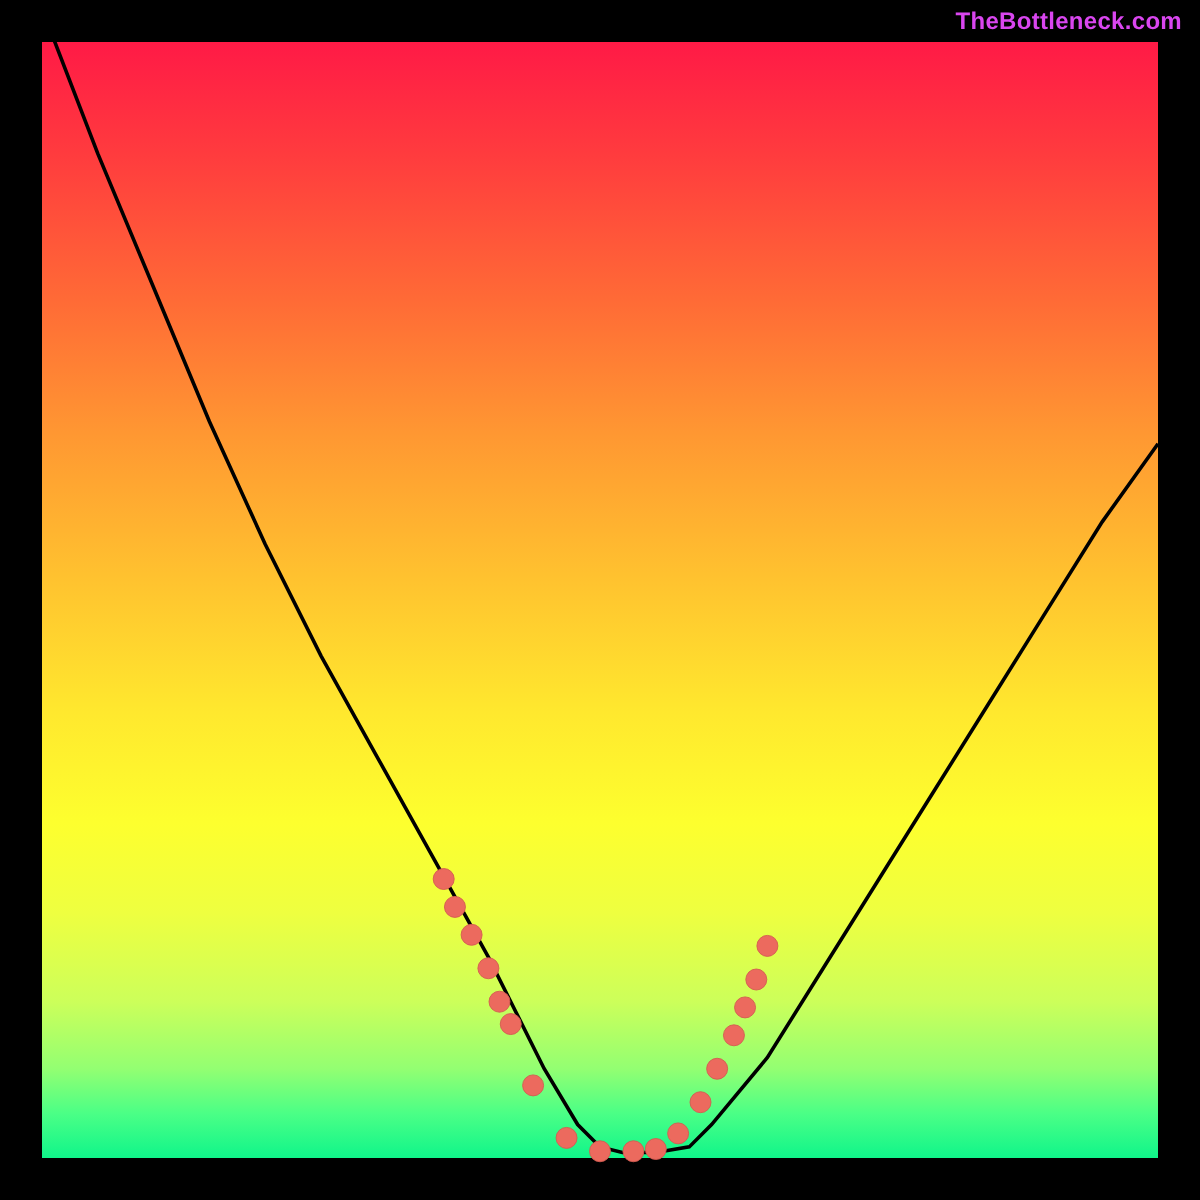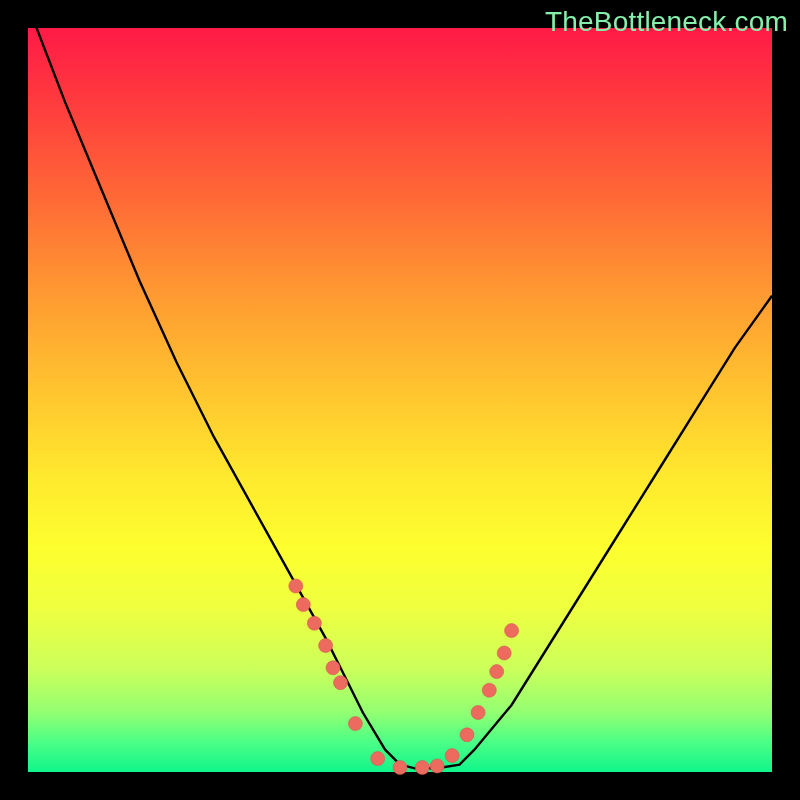--- a/index.html
+++ b/index.html
@@ -14,23 +14,23 @@
   .frame {
     position: relative;
     width: 800px;
     height: 800px;
     background: #000;
   }
   .watermark {
     position: absolute;
     top: 6px;
     right: 12px;
-    color: #86efac;
-    font-size: 28px;
-    font-weight: 400;
+    color: #d946ef;
+    font-size: 16px;
+    font-weight: 700;
     letter-spacing: 0.2px;
     z-index: 5;
   }
   .plot-area {
     position: absolute;
     left: 28px;
     top: 28px;
     width: 744px;
     height: 744px;
     

